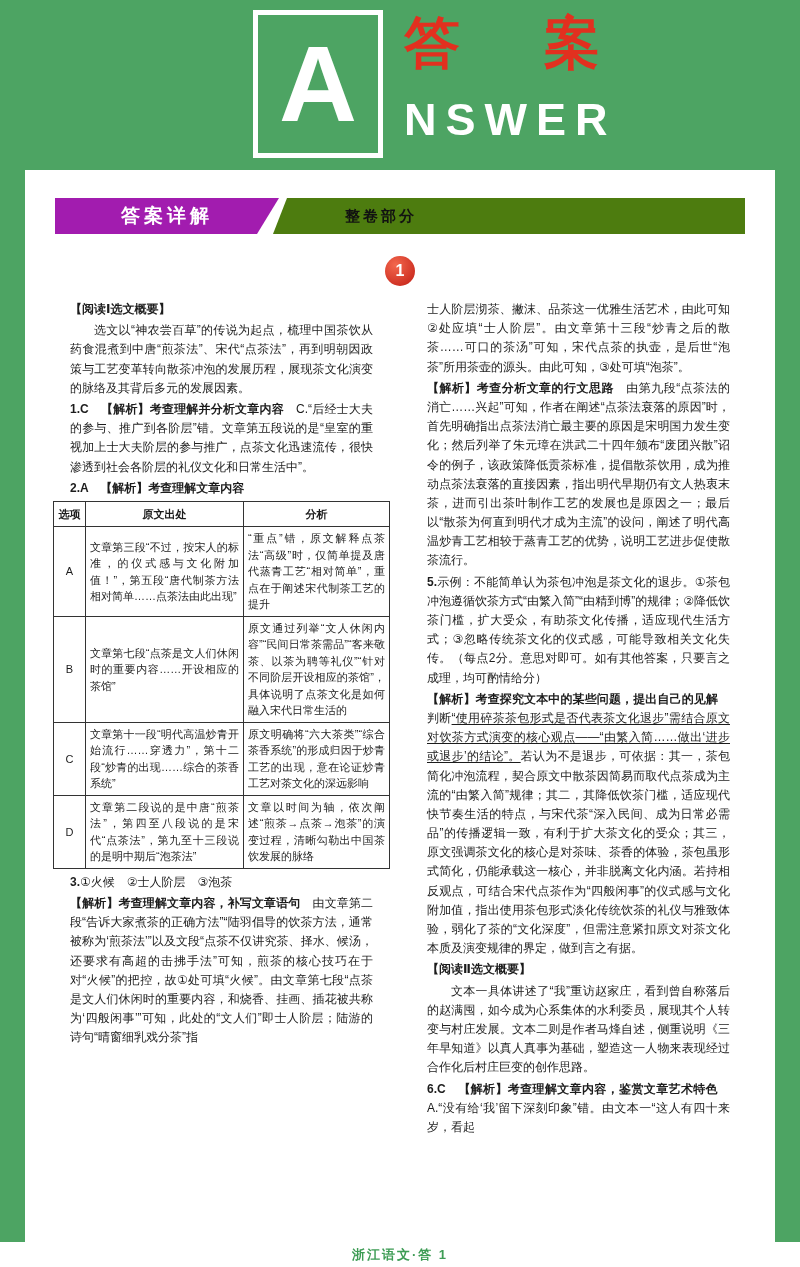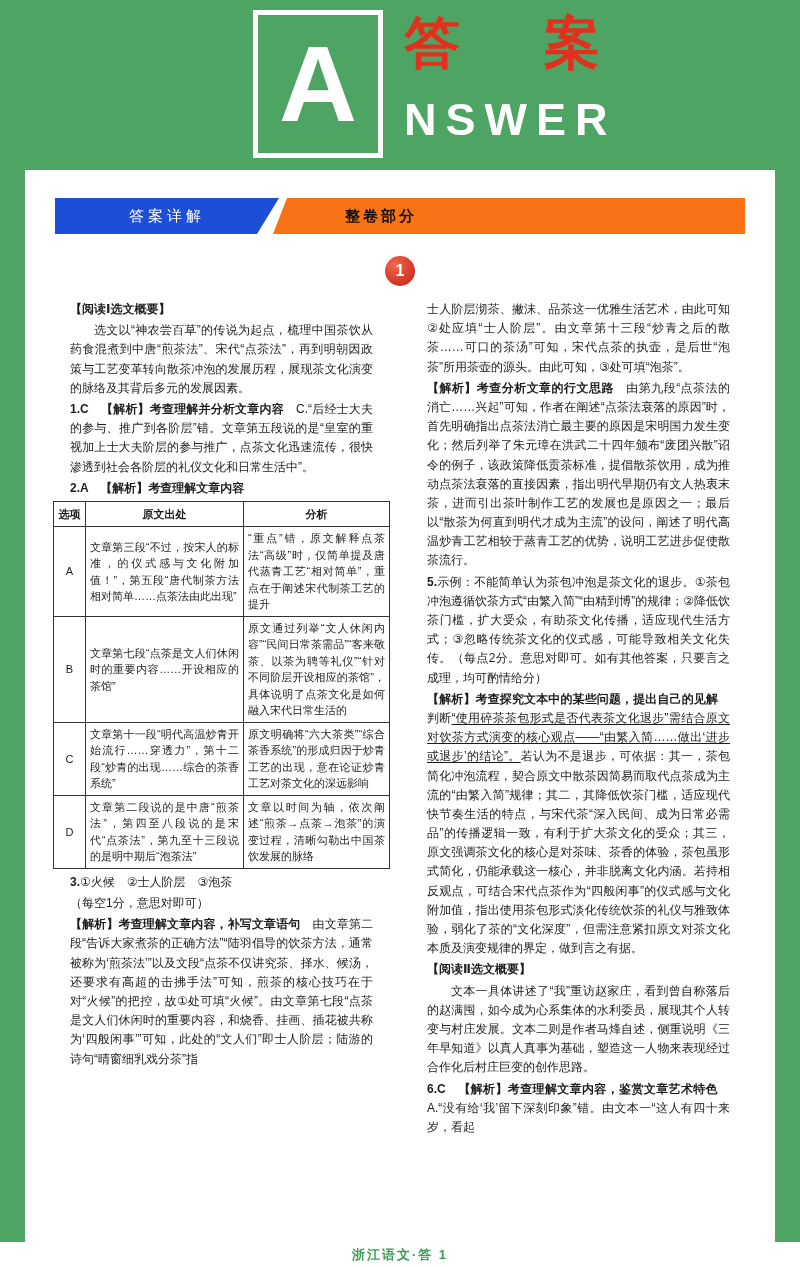--- a/index.html
+++ b/index.html
@@ -19,26 +19,26 @@
   .mast-text { position:absolute; left:404px; top:14px; }
   .title-cn { color:#E2301F; font-size:56px; font-weight:bold; letter-spacing:14px; line-height:1.05; white-space:nowrap; }
   .title-en { color:#ffffff; font-size:45px; font-weight:bold; letter-spacing:9px; margin-top:21px; }
   
   .page {
     position:absolute; left:25px; top:170px; width:750px; height:1072px;
     background:#ffffff; box-sizing:border-box; padding:26px 28px 0; overflow:hidden;
   }
   .bars { display:flex; height:36px; margin:2px 2px 0; }
   .bar-dark {
-    width:224px; background:#1d4ed8; color:#fff; font-size:15px; font-weight:normal;
+    width:224px; background:#a21caf; color:#fff; font-size:19px; font-weight:bold;
     letter-spacing:4px; display:flex; align-items:center; justify-content:center;
     clip-path:polygon(0 0,100% 0,calc(100% - 22px) 100%,0 100%);
   }
   .bar-gray {
-    flex:1; background:#f97316; margin-left:-14px; color:#111;
+    flex:1; background:#4d7c0f; margin-left:-14px; color:#111;
     clip-path:polygon(22px 0,100% 0,100% 100%,8px 100%);
     display:flex; align-items:center; font-size:15px; font-weight:bold;
     padding-left:80px; letter-spacing:3px;
   }
   .section-head { display:flex; align-items:center; justify-content:center; gap:10px; margin:22px 0 14px; }
   .num-badge {
     width:30px; height:30px; border-radius:50%;
     background:radial-gradient(circle at 35% 30%, #F3674D, #C11D14);
     color:#fff; font-weight:bold; font-size:16px;
     display:flex; align-items:center; justify-content:center; flex:0 0 auto;
@@ -132,21 +132,20 @@
           </tr>
           <tr>
             <td class="opt">D</td>
             <td>文章第二段说的是中唐“煎茶法”，第四至八段说的是宋代“点茶法”，第九至十三段说的是明中期后“泡茶法”</td>
             <td>文章以时间为轴，依次阐述“煎茶→点茶→泡茶”的演变过程，清晰勾勒出中国茶饮发展的脉络</td>
           </tr>
         </tbody>
       </table>
 
       <p class="ans"><b>3.</b><span>①火候　②士人阶层　③泡茶</span></p>
-      <p>（每空1分，意思对即可）</p>
       <p class="ans"><b>【解析】考查理解文章内容，补写文章语句</b><span>　由文章第二段“告诉大家煮茶的正确方法”“陆羽倡导的饮茶方法，通常被称为‘煎茶法’”以及文段“点茶不仅讲究茶、择水、候汤，还要求有高超的击拂手法”可知，煎茶的核心技巧在于对“火候”的把控，故①处可填“火候”。由文章第七段“点茶是文人们休闲时的重要内容，和烧香、挂画、插花被共称为‘四般闲事’”可知，此处的“文人们”即士人阶层；陆游的诗句“晴窗细乳戏分茶”指</span></p>
     </div>
 
     <div class="col">
       <p>士人阶层沏茶、撇沫、品茶这一优雅生活艺术，由此可知②处应填“士人阶层”。由文章第十三段“炒青之后的散茶……可口的茶汤”可知，宋代点茶的执壶，是后世“泡茶”所用茶壶的源头。由此可知，③处可填“泡茶”。</p>
 
       <p class="ans"><b>【解析】考查分析文章的行文思路</b><span>　由第九段“点茶法的消亡……兴起”可知，作者在阐述“点茶法衰落的原因”时，首先明确指出点茶法消亡最主要的原因是宋明国力发生变化；然后列举了朱元璋在洪武二十四年颁布“废团兴散”诏令的例子，该政策降低贡茶标准，提倡散茶饮用，成为推动点茶法衰落的直接因素，指出明代早期仍有文人热衷末茶，进而引出茶叶制作工艺的发展也是原因之一；最后以“散茶为何直到明代才成为主流”的设问，阐述了明代高温炒青工艺相较于蒸青工艺的优势，说明工艺进步促使散茶流行。</span></p>
 
       <p class="ans"><b>5.</b><span>示例：不能简单认为茶包冲泡是茶文化的退步。①茶包冲泡遵循饮茶方式“由繁入简”“由精到博”的规律；②降低饮茶门槛，扩大受众，有助茶文化传播，适应现代生活方式；③忽略传统茶文化的仪式感，可能导致相关文化失传。（每点2分。意思对即可。如有其他答案，只要言之成理，均可酌情给分）</span></p>
       <p class="ans"><b>【解析】考查探究文本中的某些问题，提出自己的见解</b><span>　判断</span><span class="underline">“使用碎茶茶包形式是否代表茶文化退步”需结合原文对饮茶方式演变的核心观点——“由繁入简……做出‘进步或退步’的结论”。</span><span>若认为不是退步，可依据：其一，茶包简化冲泡流程，契合原文中散茶因简易而取代点茶成为主流的“由繁入简”规律；其二，其降低饮茶门槛，适应现代快节奏生活的特点，与宋代茶“深入民间、成为日常必需品”的传播逻辑一致，有利于扩大茶文化的受众；其三，原文强调茶文化的核心是对茶味、茶香的体验，茶包虽形式简化，仍能承载这一核心，并非脱离文化内涵。若持相反观点，可结合宋代点茶作为“四般闲事”的仪式感与文化附加值，指出使用茶包形式淡化传统饮茶的礼仪与雅致体验，弱化了茶的“文化深度”，但需注意紧扣原文对茶文化本质及演变规律的界定，做到言之有据。</span></p>

